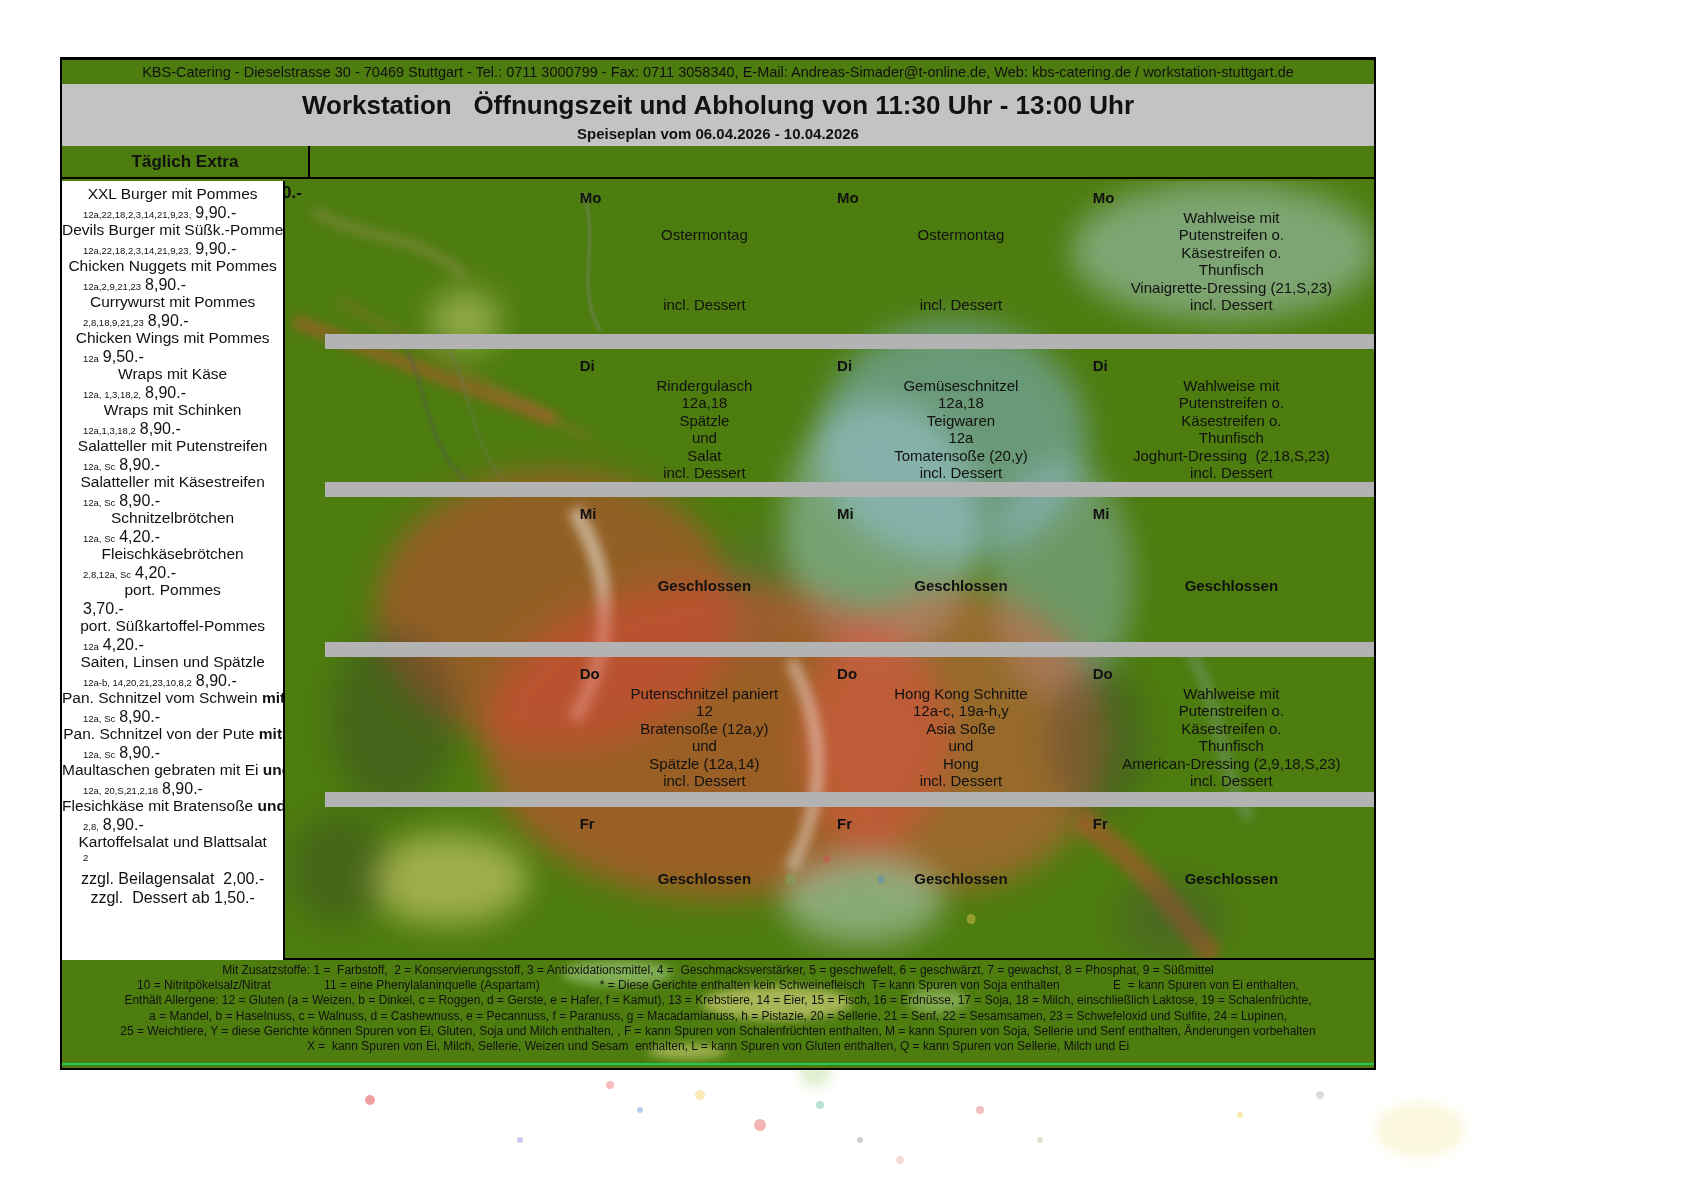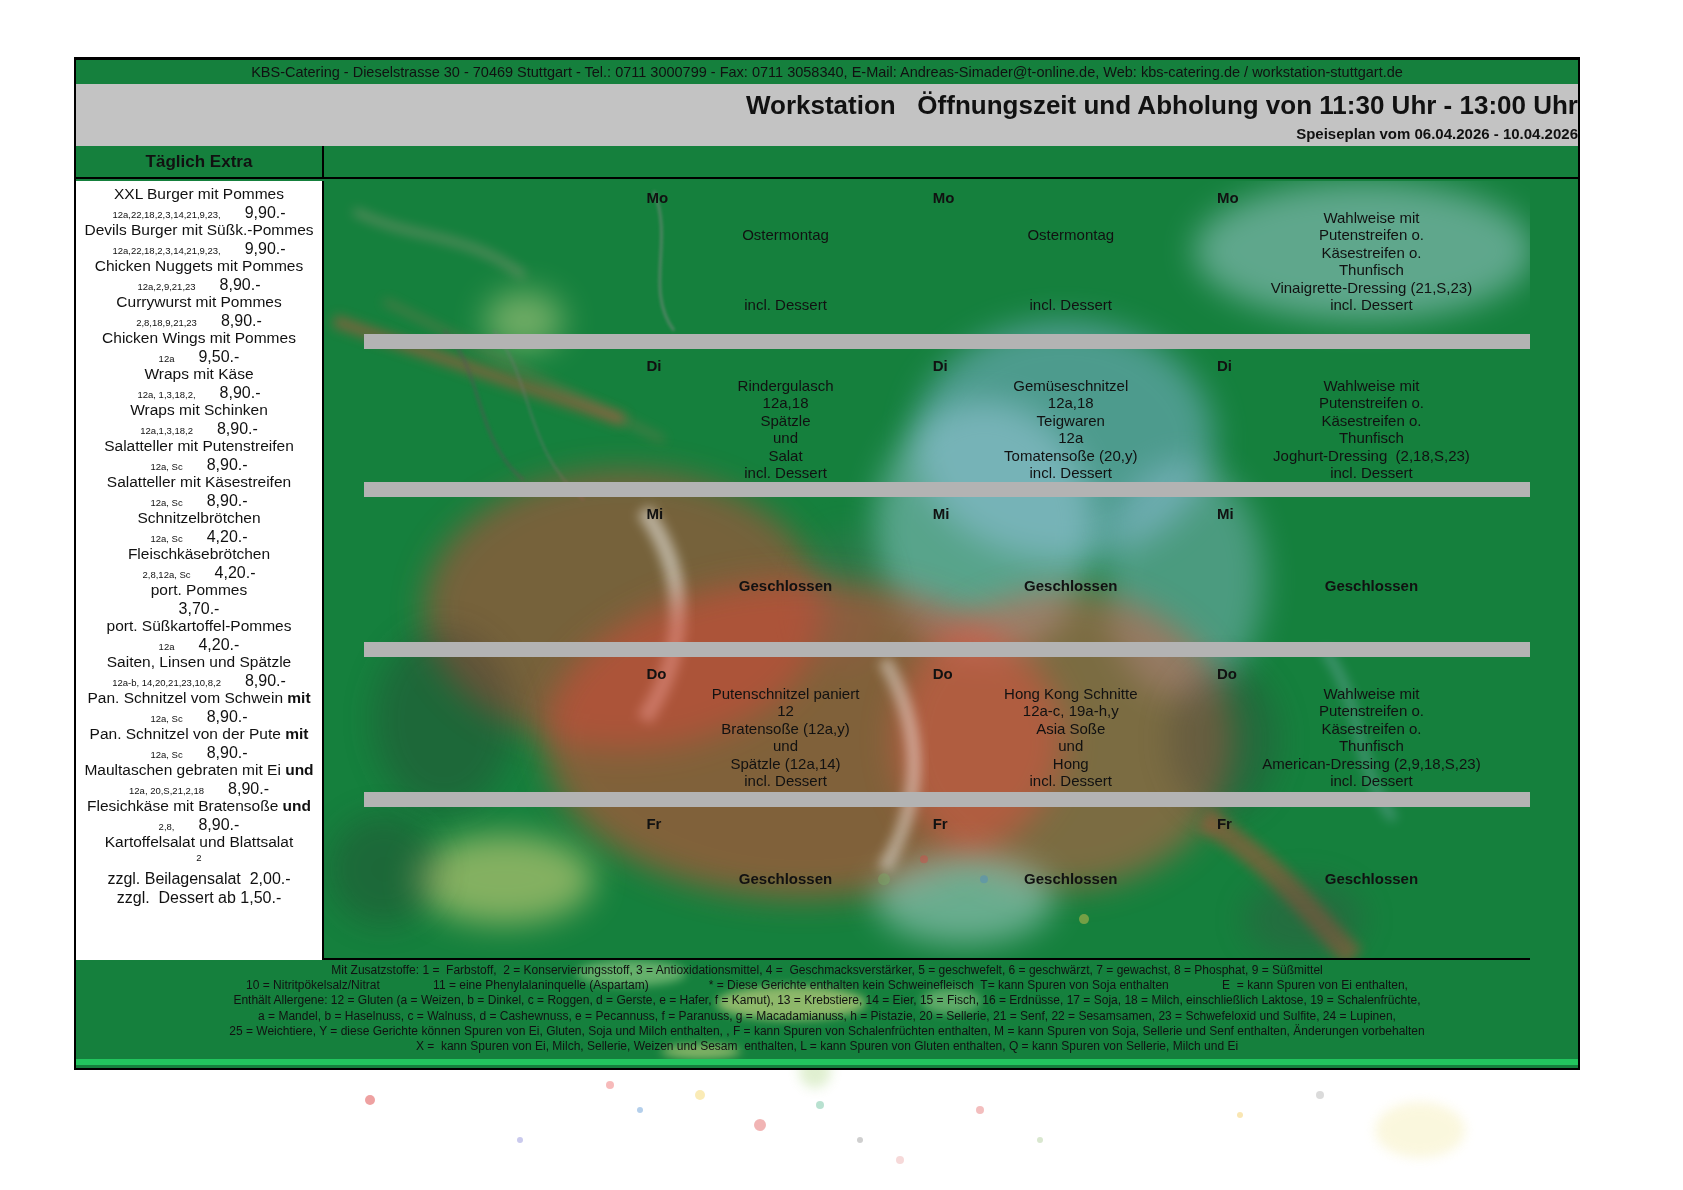--- a/index.html
+++ b/index.html
@@ -1,50 +1,50 @@
 <!DOCTYPE html>
 <html><head>
 <meta charset="utf-8">
 <style>
   html,body{margin:0;padding:0;background:#fff;}
   .sheet{position:relative;width:1683px;height:1190px;background:#fff;overflow:hidden;
          font-family:"Liberation Sans","DejaVu Sans",sans-serif;color:#111;}
-  .frame{position:absolute;left:74px;top:57px;width:1506px;height:1013px;
-         border:2px solid #000;border-top-width:3px;box-sizing:border-box;background:#15803d;}
+  .frame{position:absolute;left:60px;top:57px;width:1316px;height:1013px;
+         border:2px solid #000;border-top-width:3px;box-sizing:border-box;background:#4d7c0f;}
   .address{position:absolute;left:0;top:2px;width:100%;height:21px;line-height:21px;
            text-align:center;font-size:14.5px;white-space:pre;}
-  .band{position:absolute;left:0;top:24px;width:100%;height:62px;background:#c3c3c3;text-align:right;}
+  .band{position:absolute;left:0;top:24px;width:100%;height:62px;background:#c3c3c3;text-align:center;}
   .title{font-weight:bold;font-size:26px;line-height:36px;padding-top:3px;white-space:pre;}
   .subtitle{font-weight:bold;font-size:15px;line-height:21px;white-space:pre;}
   .colhead{position:absolute;left:0;top:86px;width:100%;height:33px;display:flex;
            border-bottom:2px solid #000;box-sizing:border-box;flex-direction:column;}
   .hcell{height:31px;line-height:31px;text-align:center;font-weight:bold;font-size:17px;white-space:pre;}
   .h0{width:246px;border-right:2px solid #000;}
   .h1{width:288px;}.h2{width:296px;}.h3{width:294px;}.h4{flex:1;}
   .bodyrow{position:absolute;left:0;top:121px;width:100%;height:779px;display:flex;}
   .extraCol{width:246px;border-right:2px solid #000;box-sizing:content-box;background:#fff;
             padding-top:4px;overflow:hidden;position:relative;z-index:2;}
   .xitem{text-align:center;}
   .xname{font-size:15.5px;line-height:18.5px;white-space:pre;}
   .xname b{font-weight:bold;}
-  .xmeta{height:17.5px;display:flex;justify-content:center;align-items:baseline;gap:24px;}
+  .xmeta{height:17.5px;display:flex;justify-content:flex-start;align-items:baseline;gap:4px;margin-left:21px;}
   .xcodes{font-size:9.5px;}
   .xprice{font-size:16px;}
   .xnote{font-size:16px;line-height:19px;text-align:center;white-space:pre;}
   .xnote:first-of-type{margin-top:10px;}
   .grid{position:relative;width:1206px;overflow:hidden;border-bottom:2px solid #000;box-sizing:border-box;padding-left:40px;}
   .art{position:absolute;left:0;top:0;width:100%;height:100%;z-index:0;}
   .grow{position:relative;z-index:1;display:flex;}
   .gbar{position:relative;z-index:1;height:15px;background:#b3b3b3;}
   .gcell{position:relative;text-align:center;padding-top:10px;box-sizing:border-box;}
   .c0{width:288px;}.c1{width:296px;}.c2{width:294px;}.c3{width:328px;}
   .daylab{position:absolute;left:4px;top:8px;font-weight:bold;font-size:15px;}
   .gline{height:17.5px;line-height:17.5px;font-size:15px;white-space:pre;}
   .gbold{font-weight:bold;}
-  .footer{position:absolute;left:0;top:900px;width:100%;height:105px;border-bottom:6px solid #22c55e;
+  .footer{position:absolute;left:0;top:900px;width:100%;height:105px;border-bottom:2px solid #22c55e;
           box-sizing:border-box;padding-top:3px;overflow:hidden;}
   .fline{position:relative;z-index:1;height:15.2px;line-height:15.2px;font-size:12px;
          text-align:center;white-space:pre;}
   .blob{position:absolute;border-radius:50%;filter:blur(5px);z-index:0;}
   .b1{left:500px;top:0;width:110px;height:26px;background:#b6e09a;opacity:.5;}
   .b2{left:640px;top:26px;width:150px;height:34px;background:#f2e690;opacity:.55;}
   .b3{left:845px;top:28px;width:60px;height:26px;background:#cde9a8;opacity:.4;}
   .b4{left:585px;top:84px;width:80px;height:15px;background:#f2e690;opacity:.5;}
   .splat{position:absolute;left:0;top:1070px;width:1683px;height:120px;}
 </style>

